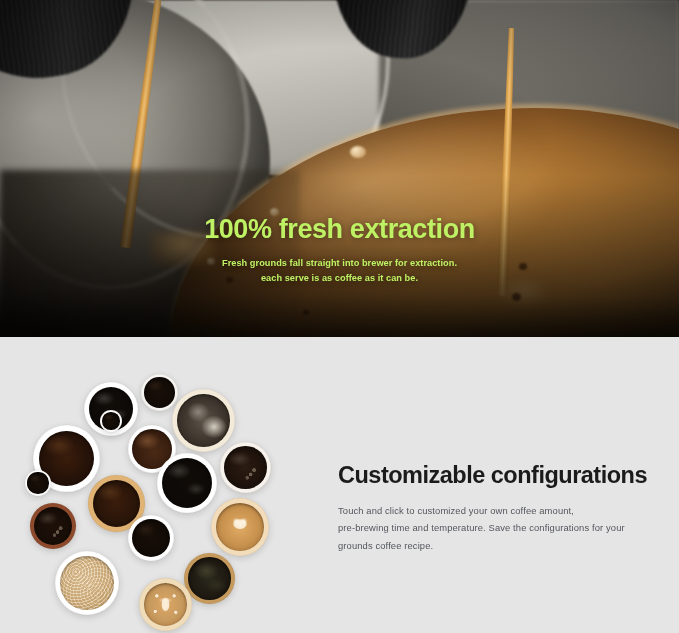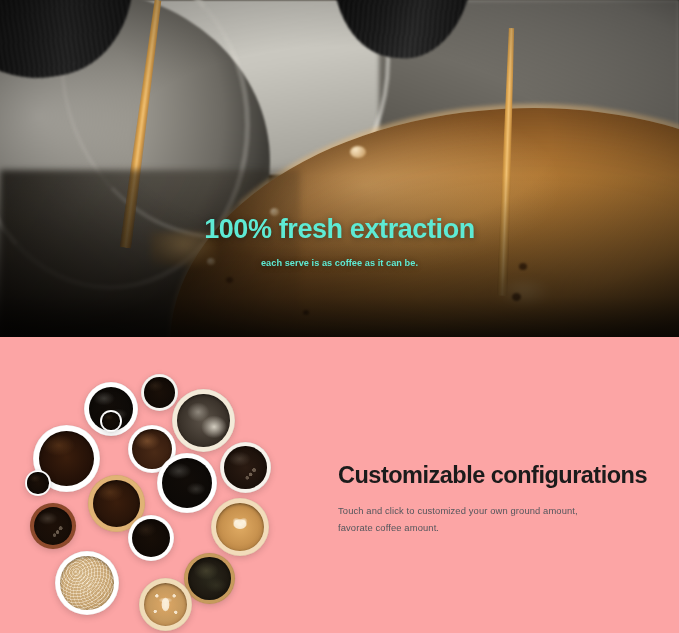--- a/index.html
+++ b/index.html
@@ -147,39 +147,39 @@
   }
   .hero-left-shade{
     position:absolute; left:0; top:170px; width:300px; height:167px;
     background:linear-gradient(120deg, rgba(20,16,10,.80), rgba(30,24,14,.35) 60%, rgba(0,0,0,0));
     filter:blur(3px);
   }
 
   
   .hero-copy{
     position:absolute; left:0; top:214px; width:679px;
-    text-align:center; color:#5eead4;
+    text-align:center; color:#bef264;
     text-shadow:0 1px 6px rgba(0,0,0,.42);
   }
   .hero-title{
     font-size:27px; font-weight:bold; letter-spacing:-.4px;
     line-height:1.15;
   }
   .hero-sub{
     margin-top:11px;
     font-size:9.2px; font-weight:bold; line-height:1.65;
     letter-spacing:.05px;
   }
   .hero-sub span{ display:block; }
 
   
   .lower{
     position:relative;
     width:679px; height:296px;
-    background:#fca5a5;
+    background:#e5e5e5;
   }
 
   
   .cluster{ position:absolute; left:0; top:0; width:330px; height:296px; }
   .cup{
     position:absolute; border-radius:50%;
     box-shadow:0 2px 7px rgba(0,0,0,.16), 0 0 0 .5px rgba(0,0,0,.04);
   }
   .cup .rim{
     position:absolute; inset:0; border-radius:50%;
@@ -241,20 +241,21 @@
     <div class="speck sp3"></div>
     <div class="speck sp4"></div>
 
     <div class="hero-left-shade"></div>
     <div class="hero-vignette"></div>
   </div>
 
   <div class="hero-copy">
     <div class="hero-title">100% fresh extraction</div>
     <div class="hero-sub">
+      <span>Fresh grounds fall straight into brewer for extraction.</span>
       <span>each serve is as coffee as it can be.</span>
     </div>
   </div>
 </section>
 
 <section class="lower">
   <div class="cluster" id="cup-cluster">
       <div class="cup" style="left: 84px; top: 45px; width: 54px; height: 54px;">
         <div class="rim" style="background: rgb(255, 255, 255);"></div>
         <div class="liquid" style="left: 4.59px; top: 4.59px; width: 44.82px; height: 44.82px; background: radial-gradient(40% 26% at 34% 26%, rgba(120, 118, 112, 0.4), rgba(0, 0, 0, 0) 62%), radial-gradient(30% 20% at 68% 62%, rgba(150, 148, 140, 0.26), rgba(0, 0, 0, 0) 64%), radial-gradient(circle at 50% 45%, rgb(18, 13, 9) 0%, rgb(10, 8, 6) 100%); box-shadow: rgba(0, 0, 0, 0.45) 0px 1px 3px inset;"></div>
@@ -317,17 +318,18 @@
       </div>
       <div class="cup" style="left: 100px; top: 73px; width: 22px; height: 22px;">
         <div class="rim" style="background: rgb(255, 255, 255);"></div>
         <div class="liquid" style="left: 2.4px; top: 2.4px; width: 17.2px; height: 17.2px; background: radial-gradient(40% 28% at 36% 28%, rgba(90, 66, 44, 0.3), rgba(0, 0, 0, 0) 70%), radial-gradient(circle, rgb(20, 13, 7) 0%, rgb(13, 8, 5) 100%); box-shadow: rgba(0, 0, 0, 0.45) 0px 1px 3px inset;"></div>
       </div>
     </div>
 
   <div class="feature-copy" style="position:absolute;left:338px;top:126px;">
     <div class="feature-title">Customizable configurations</div>
     <div class="feature-body">
-      <span>Touch and click to customized your own ground amount,</span>
-      <span>favorate coffee amount.</span>
+      <span>Touch and click to customized your own coffee amount,</span>
+      <span>pre-brewing time and temperature. Save the configurations for your</span>
+      <span>grounds coffee recipe.</span>
     </div>
   </div>
 </section>
 
 </body></html>

